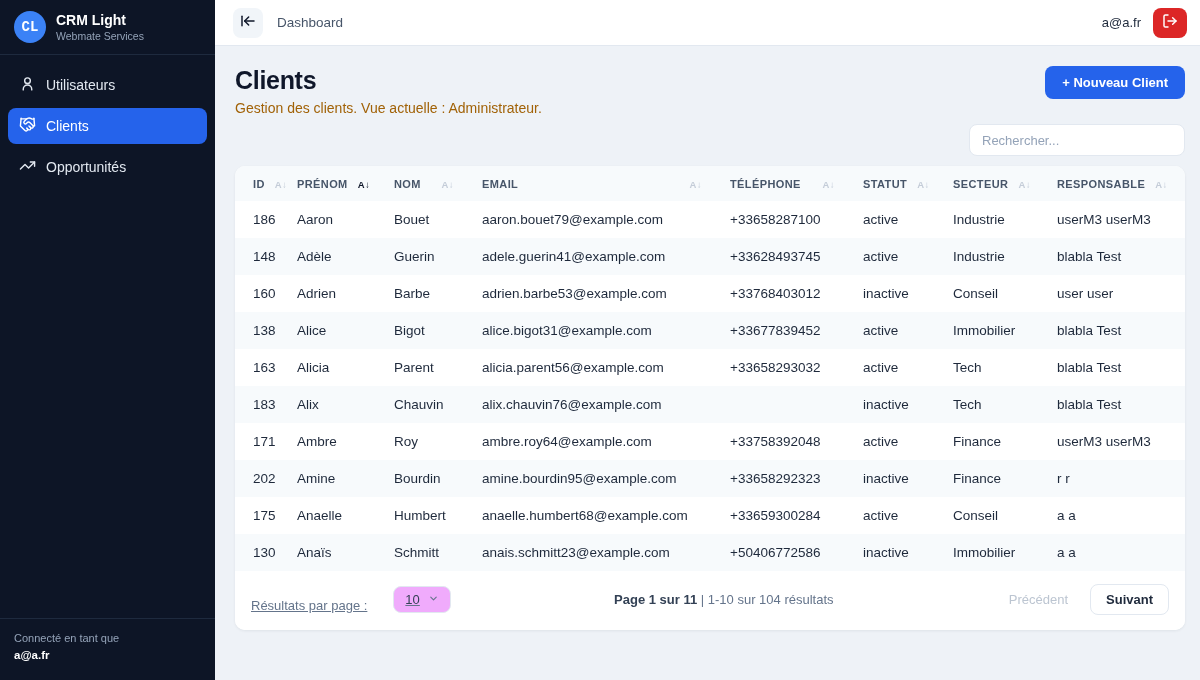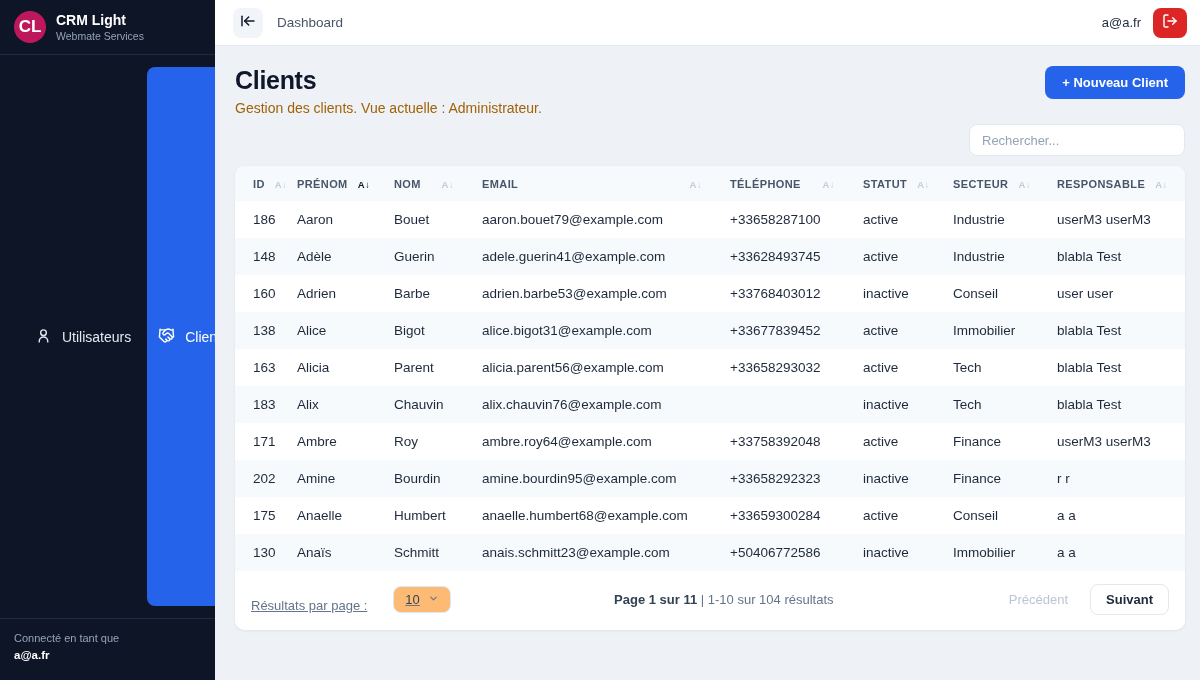--- a/index.html
+++ b/index.html
@@ -18,27 +18,27 @@
     display: flex; flex-direction: column;
     height: 680px;
   }
   .sidebar-header {
     display: flex; align-items: center; gap: 10px;
     padding: 11px 14px;
     border-bottom: 1px solid #1e2a3e;
   }
   .logo-circle {
     width: 32px; height: 32px; border-radius: 50%;
-    background: #be185d; color: #fff;
+    background: #3b82f6; color: #fff;
     display: flex; align-items: center; justify-content: center;
-    font-size: 17px; font-weight: 700;
+    font-size: 14px; font-weight: 700; font-family: Liberation Mono, monospace;
   }
   .app-name { font-size: 14px; font-weight: 700; line-height: 1.25; }
   .app-sub  { font-size: 10.5px; color: #94a3b8; }
-  .nav { flex: 1; padding: 12px 24px; display: flex; flex-direction: row; gap: 5px; }
+  .nav { flex: 1; padding: 12px 8px; display: flex; flex-direction: column; gap: 5px; }
   .nav-item {
     display: flex; align-items: center; gap: 10px;
     padding: 8px 11px; border-radius: 8px;
     font-size: 14px; color: #e2e8f0; cursor: pointer;
   }
   .nav-item.active { background: #2563eb; color: #fff; }
   .nav-item svg { flex: 0 0 auto; }
   .sidebar-footer {
     border-top: 1px solid #1e2a3e;
     padding: 11px 14px 16px;
@@ -117,21 +117,21 @@
   .table-footer {
     display: flex; align-items: center; justify-content: space-between;
     padding: 13px 16px 15px;
     font-size: 13px; color: #64748b;
     background: #fff;
   }
   .per-page-wrap { display: flex; align-items: flex-end; gap: 26px; text-decoration: underline; }
   .per-page-select {
     display: inline-flex; align-items: center; gap: 8px;
     border: 1px solid #e2e8f0; border-radius: 8px;
-    padding: 5px 11px; background: #fdba74;
+    padding: 5px 11px; background: #f0abfc;
     color: #334155; font-size: 13px; cursor: pointer;
   }
   .page-info { color: #64748b; }
   .page-info .strong { color: #334155; font-weight: 700; }
   .pager { display: flex; align-items: center; gap: 10px; }
   .prev-btn {
     background: none; border: none; color: #bcc5d1;
     font-size: 13px; padding: 7px 12px; font-family: inherit;
     cursor: default;
   }

